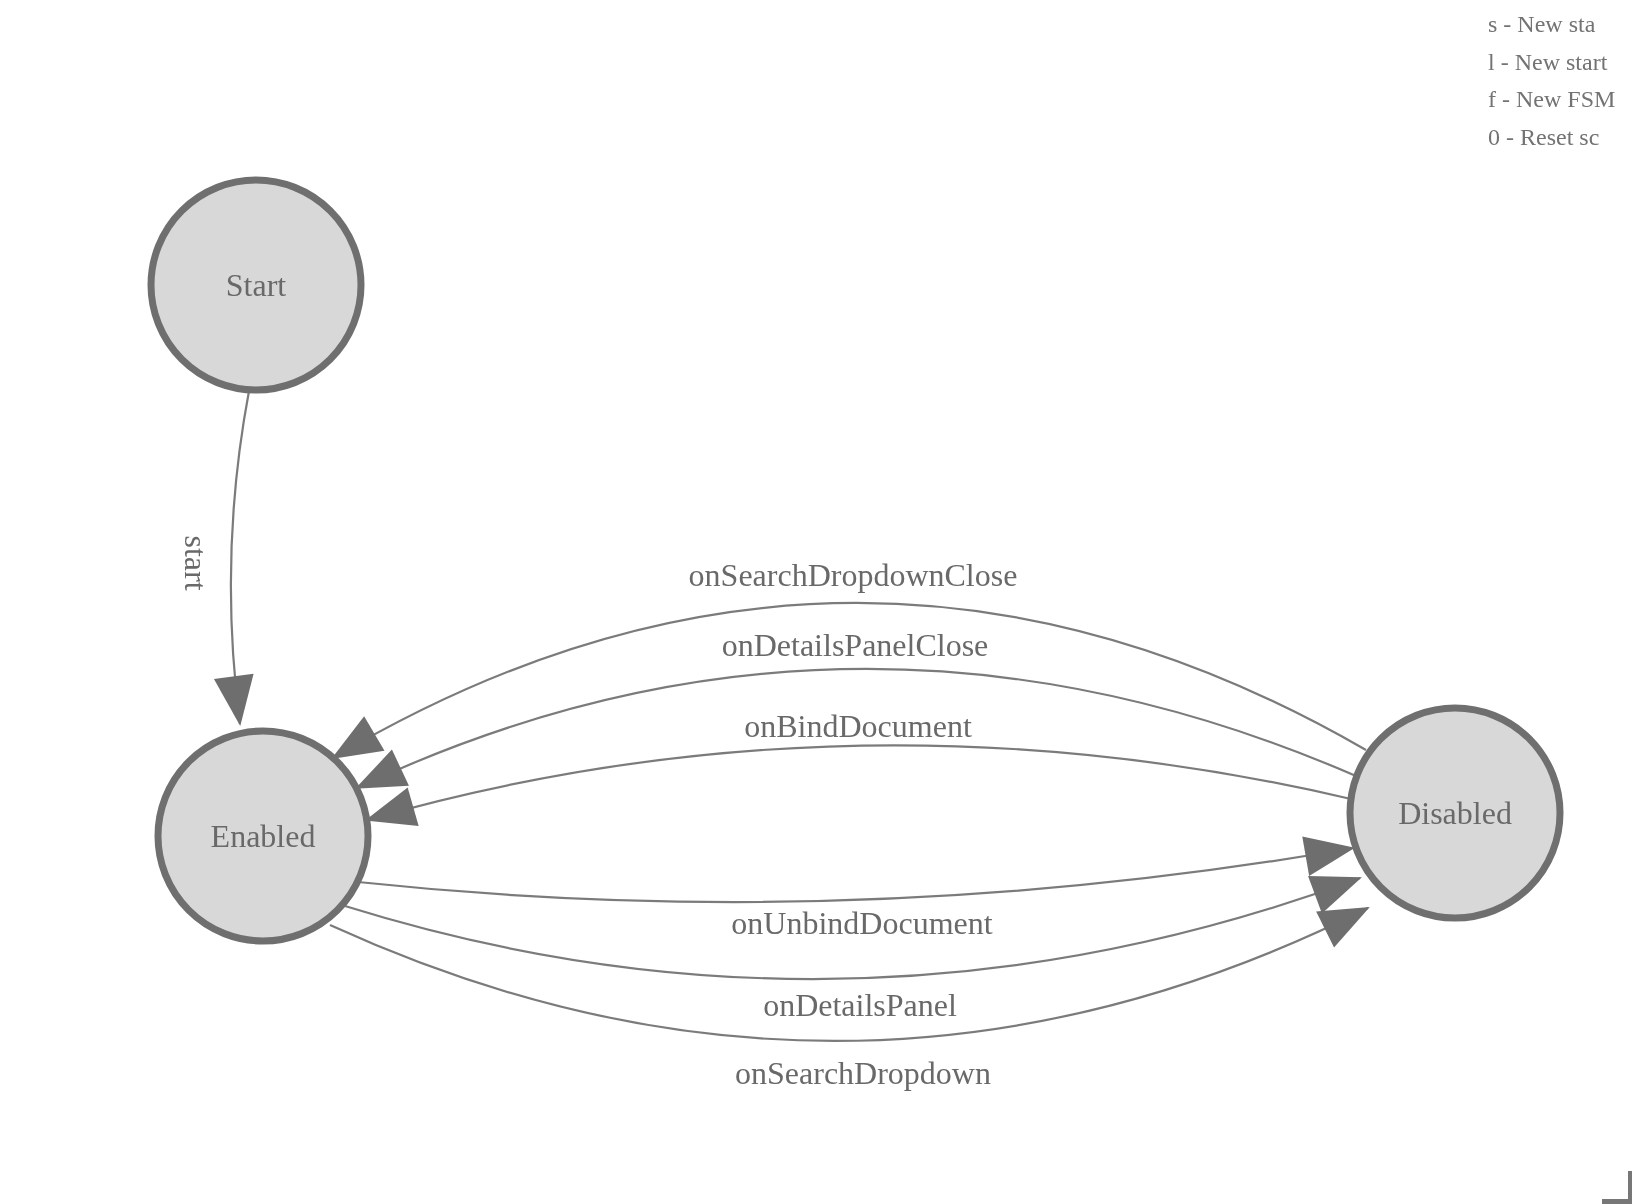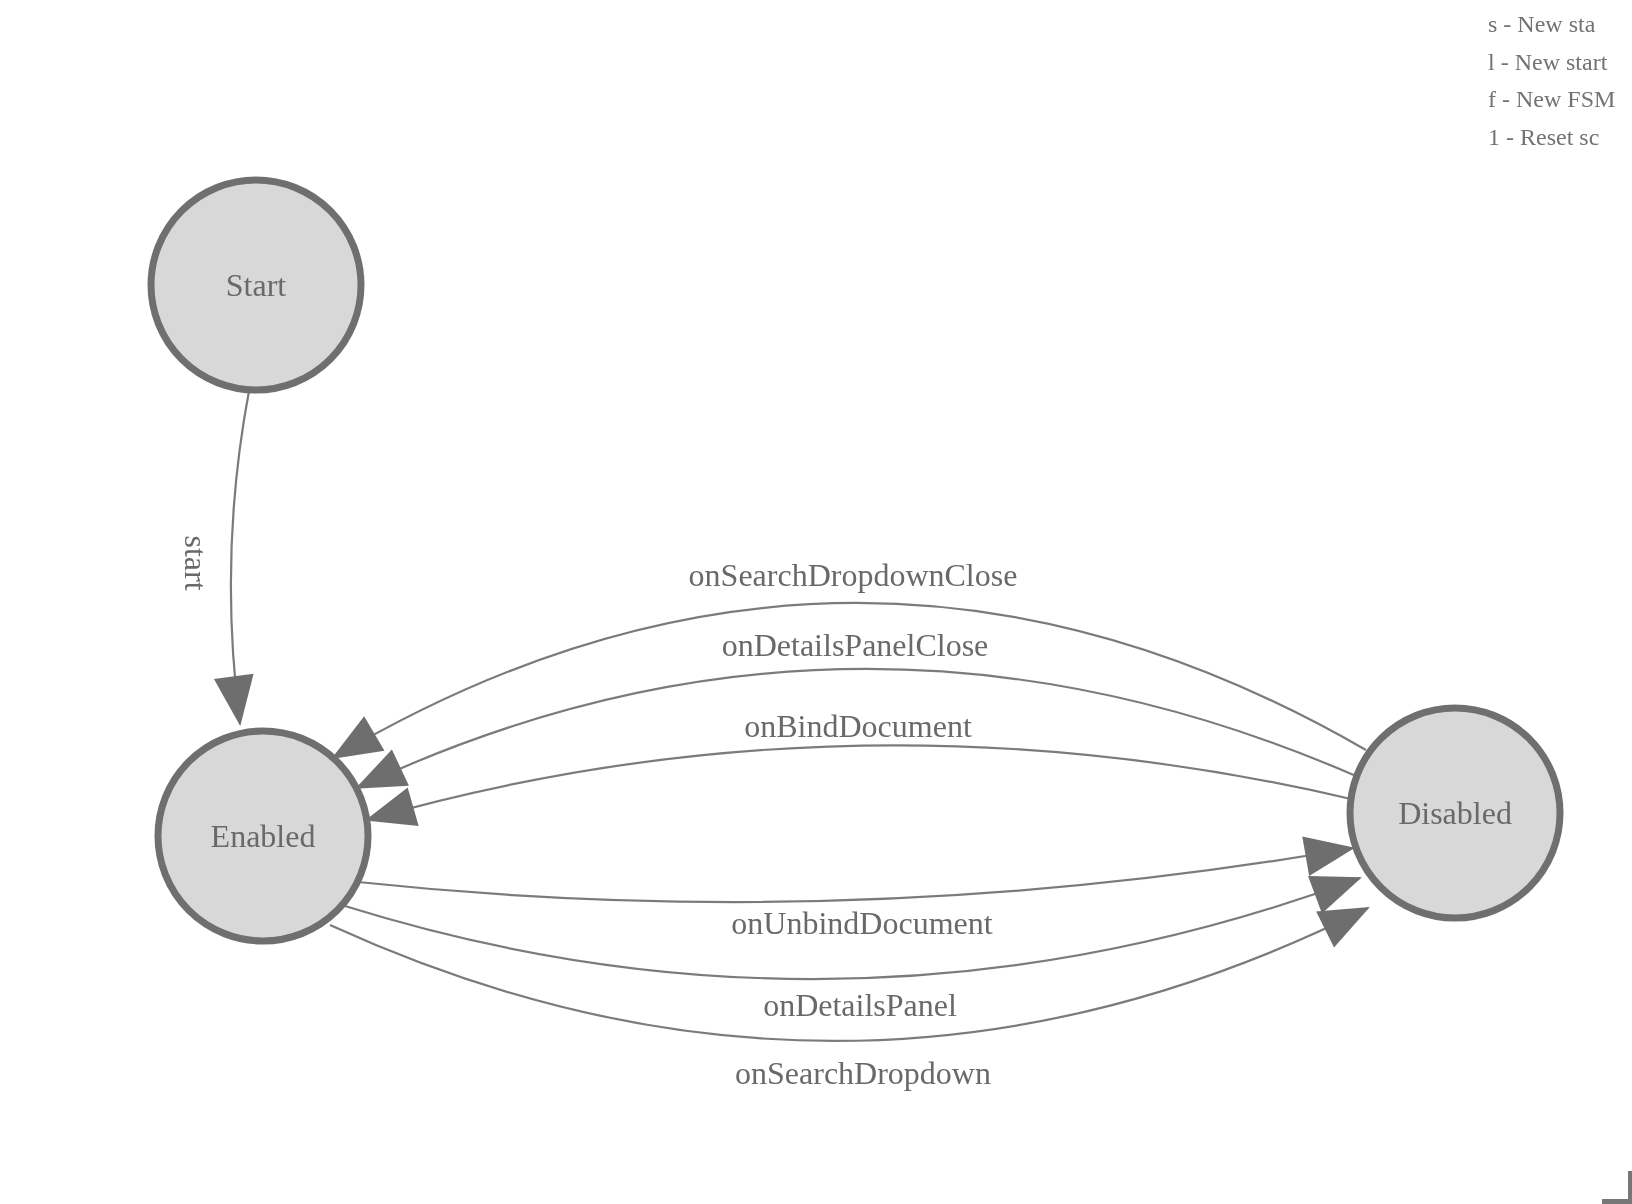--- a/index.html
+++ b/index.html
@@ -73,18 +73,18 @@
         <text x="263" y="836" class="node-label">Enabled</text>
         <circle cx="1455" cy="813" r="105" class="node-circle"></circle>
         <text x="1455" y="813" class="node-label">Disabled</text>
       </g>
   </svg>
 
   <div class="legend">
     <div>s - New sta</div>
     <div>l - New start</div>
     <div>f - New FSM</div>
-    <div>1 - Reset sc</div>
+    <div>0 - Reset sc</div>
   </div>
 
   <div class="corner-bracket"></div>
 
 </div>
 
 </body></html>

